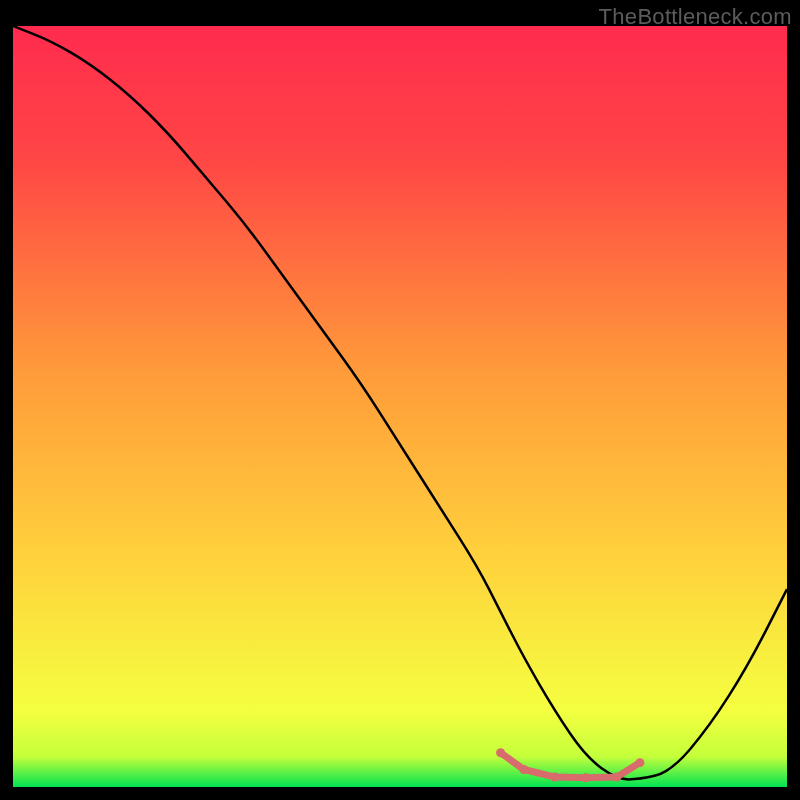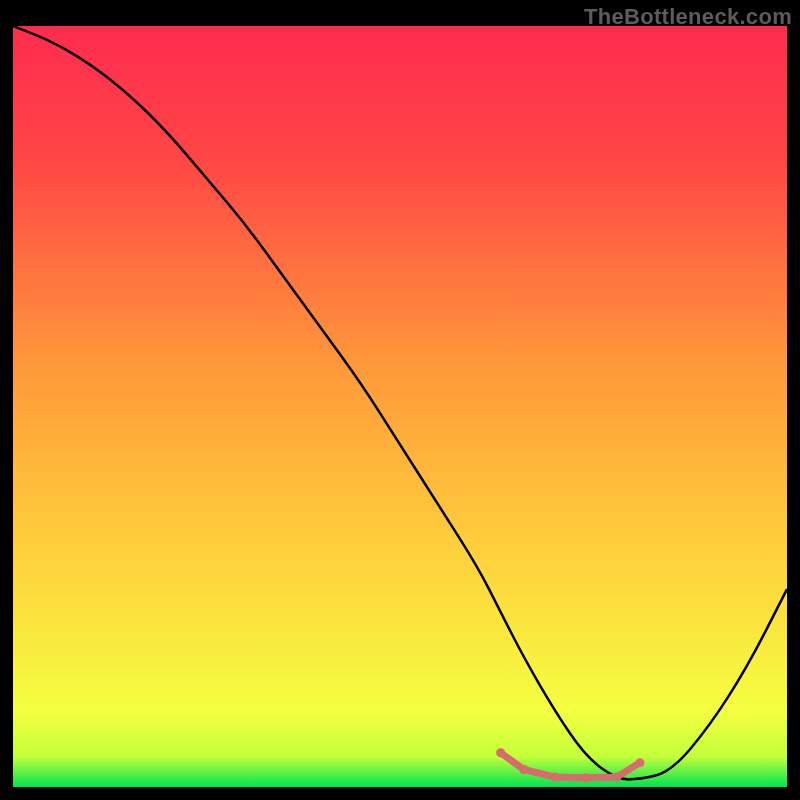--- a/index.html
+++ b/index.html
@@ -10,21 +10,21 @@
     background: #000;
     font-family: Arial, Helvetica, sans-serif;
     overflow: hidden;
   }
   .watermark {
     position: absolute;
     top: 4px;
     right: 8px;
     color: #5c5c5c;
     font-size: 22px;
-    font-weight: 700;
+    font-weight: 400;
     z-index: 10;
     letter-spacing: 0.3px;
     text-align: right;
   }
   .plot {
     position: absolute;
     left: 13px;
     top: 26px;
     width: 774px;
     height: 761px;

